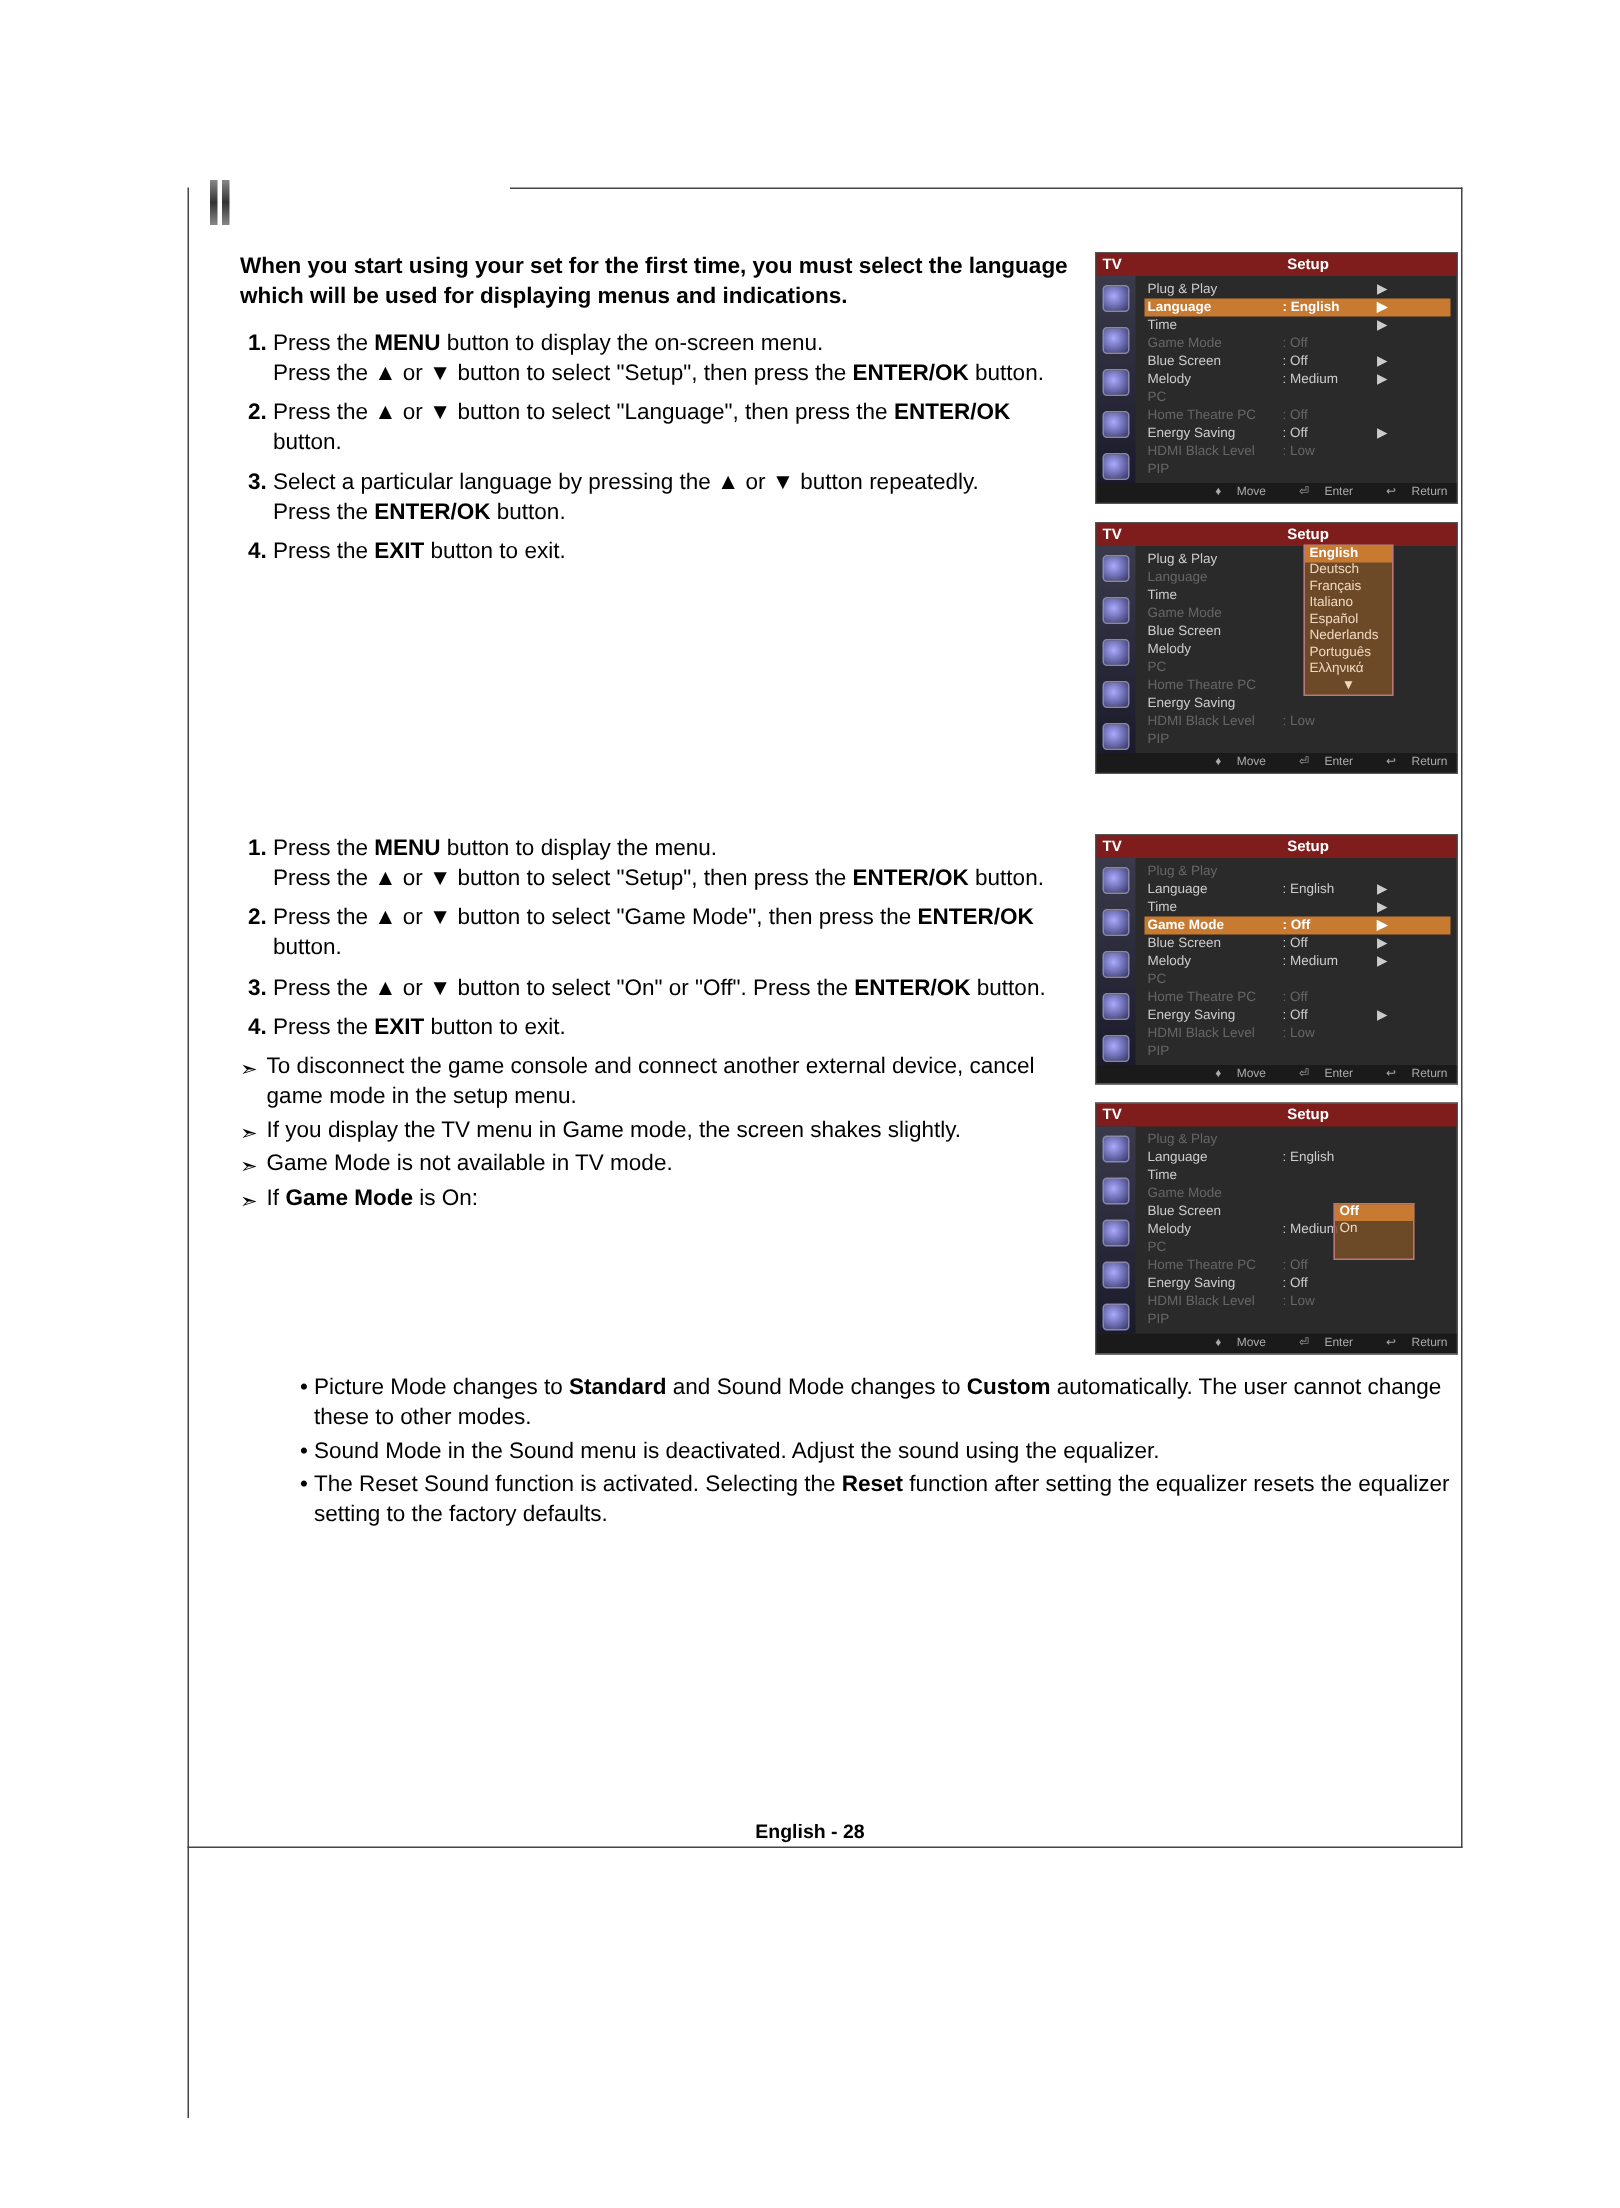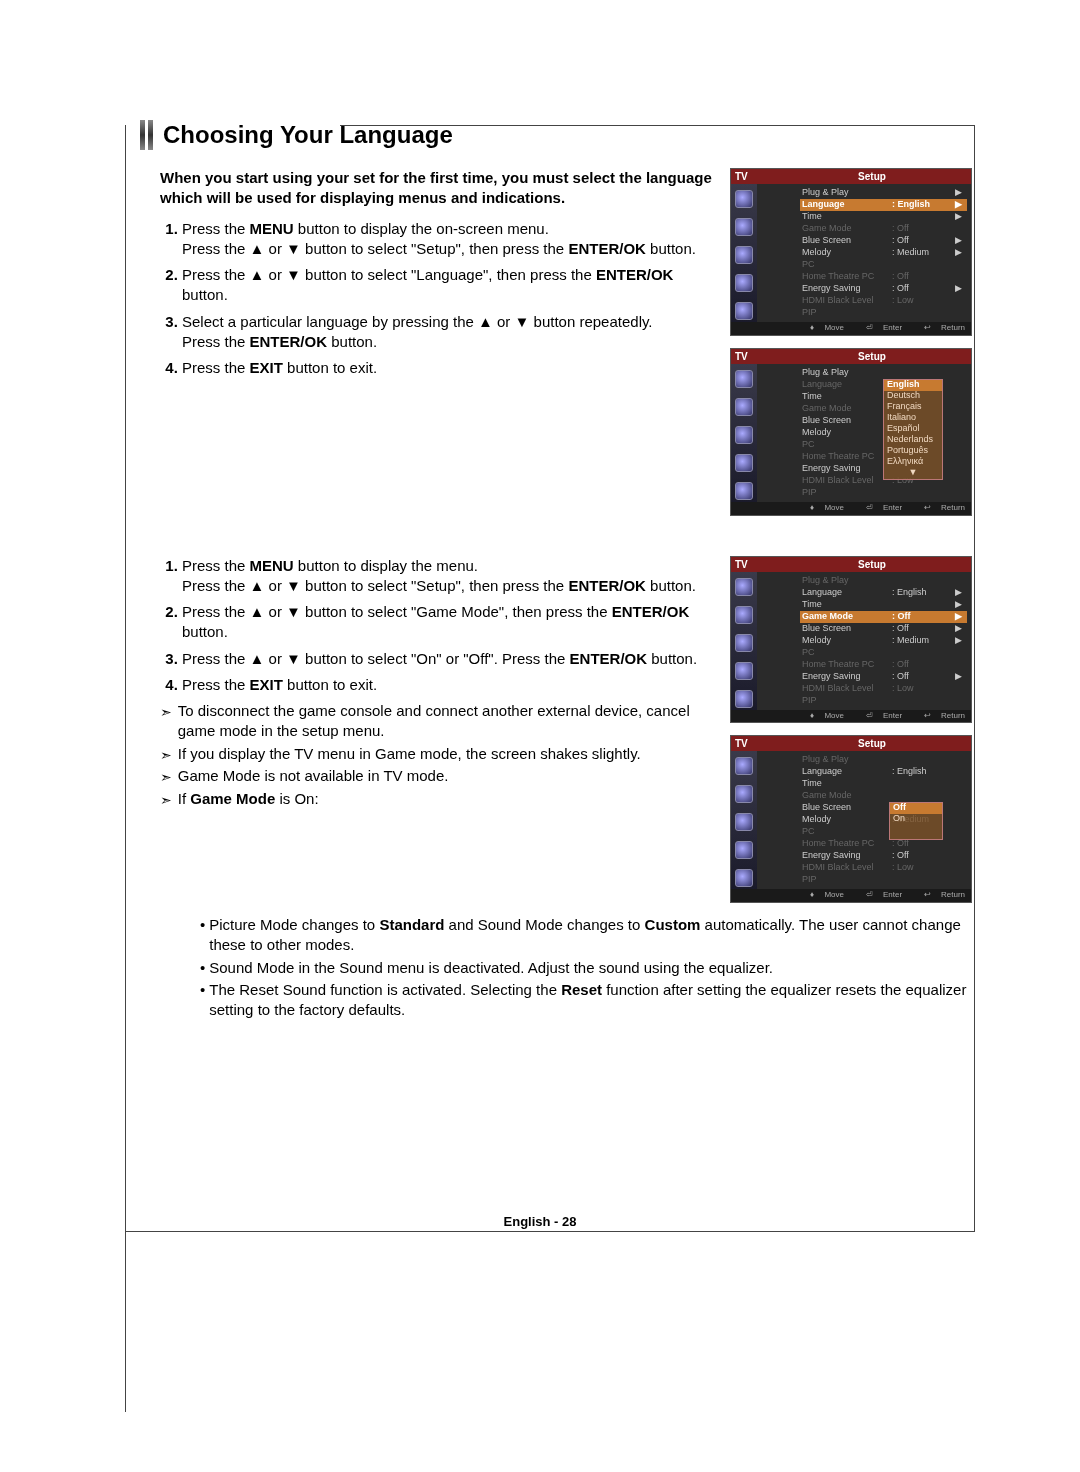--- a/index.html
+++ b/index.html
@@ -138,21 +138,20 @@
     padding: 2px 4px;
   }
   .osd-header .setup {
     flex: 1;
     text-align: center;
     padding: 2px;
   }
   .osd-body {
     display: flex;
     min-height: 120px;
-    gap: 37px;
   }
   .osd-icons {
     width: 26px;
     background: linear-gradient(#3a3a4a, #1a1a2a);
     display: flex;
     flex-direction: column;
     align-items: center;
     gap: 10px;
     padding-top: 6px;
   }
@@ -192,28 +191,27 @@
     font-size: 8px;
     align-items: center;
   }
   .osd-footer span::before {
     content: "";
     display: inline-block;
     width: 8px;
   }
   .lang-dropdown {
     position: absolute;
-    right: 28px;
+    right: 42px;
     top: 14px;
     width: 58px;
     background: rgba(120,80,40,0.85);
     border: 1px solid #b77;
     color: #f0d8c0;
     font-size: 9px;
-    margin-top: 16px;
   }
   .lang-dropdown div {
     padding: 0 3px;
     height: 11px;
   }
   .lang-dropdown div.sel {
     background: #c77a30;
     color: #fff;
     font-weight: bold;
   }
@@ -249,21 +247,20 @@
   <div class="border-left"></div>
   <div class="border-right"></div>
   <div class="border-bottom"></div>
   <div class="border-top-right"></div>
 
   <div class="section-title">
     <div class="title-bars">
       <div class="title-bar"></div>
         <div class="title-bar"></div>
     </div>
-    <h2>Choosing Your Language</h2>
   </div>
 
   <div class="content-row">
     <div class="text-col">
       <div class="intro">When you start using your set for the first time, you must select the language which will be used for displaying menus and indications.</div>
       <ol class="steps">
         <li><span class="step-body">
           <span>Press the </span><b>MENU</b><span> button to display the on-screen menu.</span><br>
           <span>Press the ▲ or ▼ button to select "Setup", then press the </span><b>ENTER/OK</b><span> button.</span>
         </span></li>

